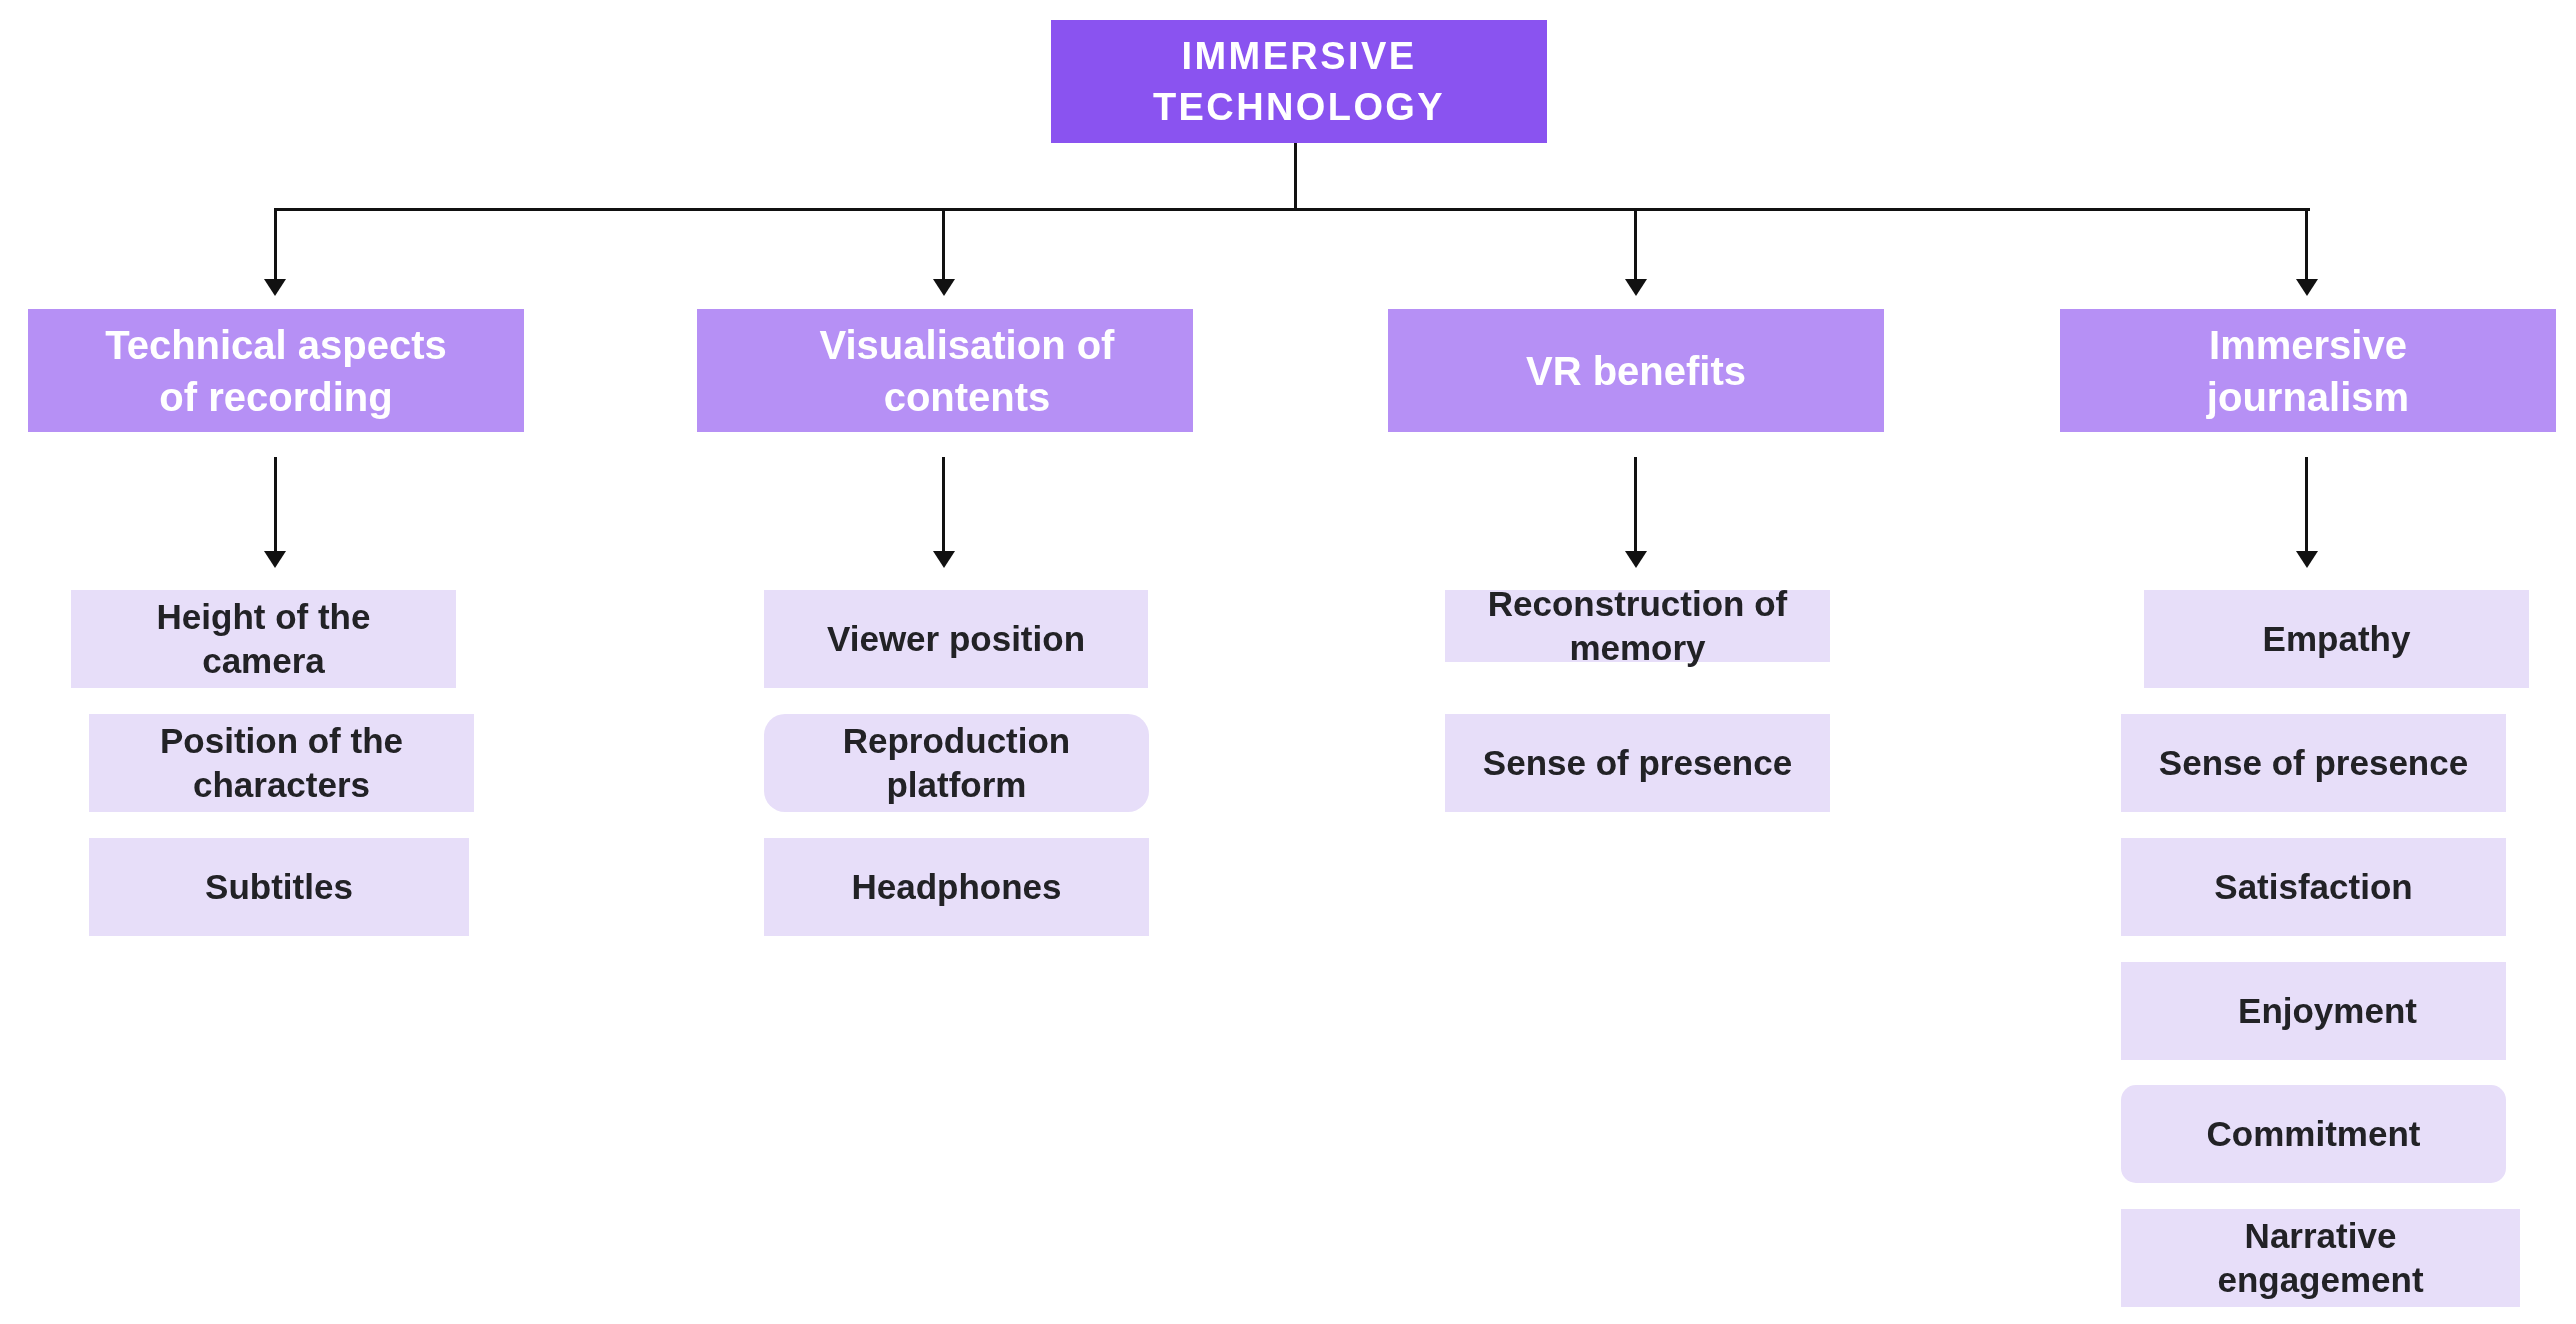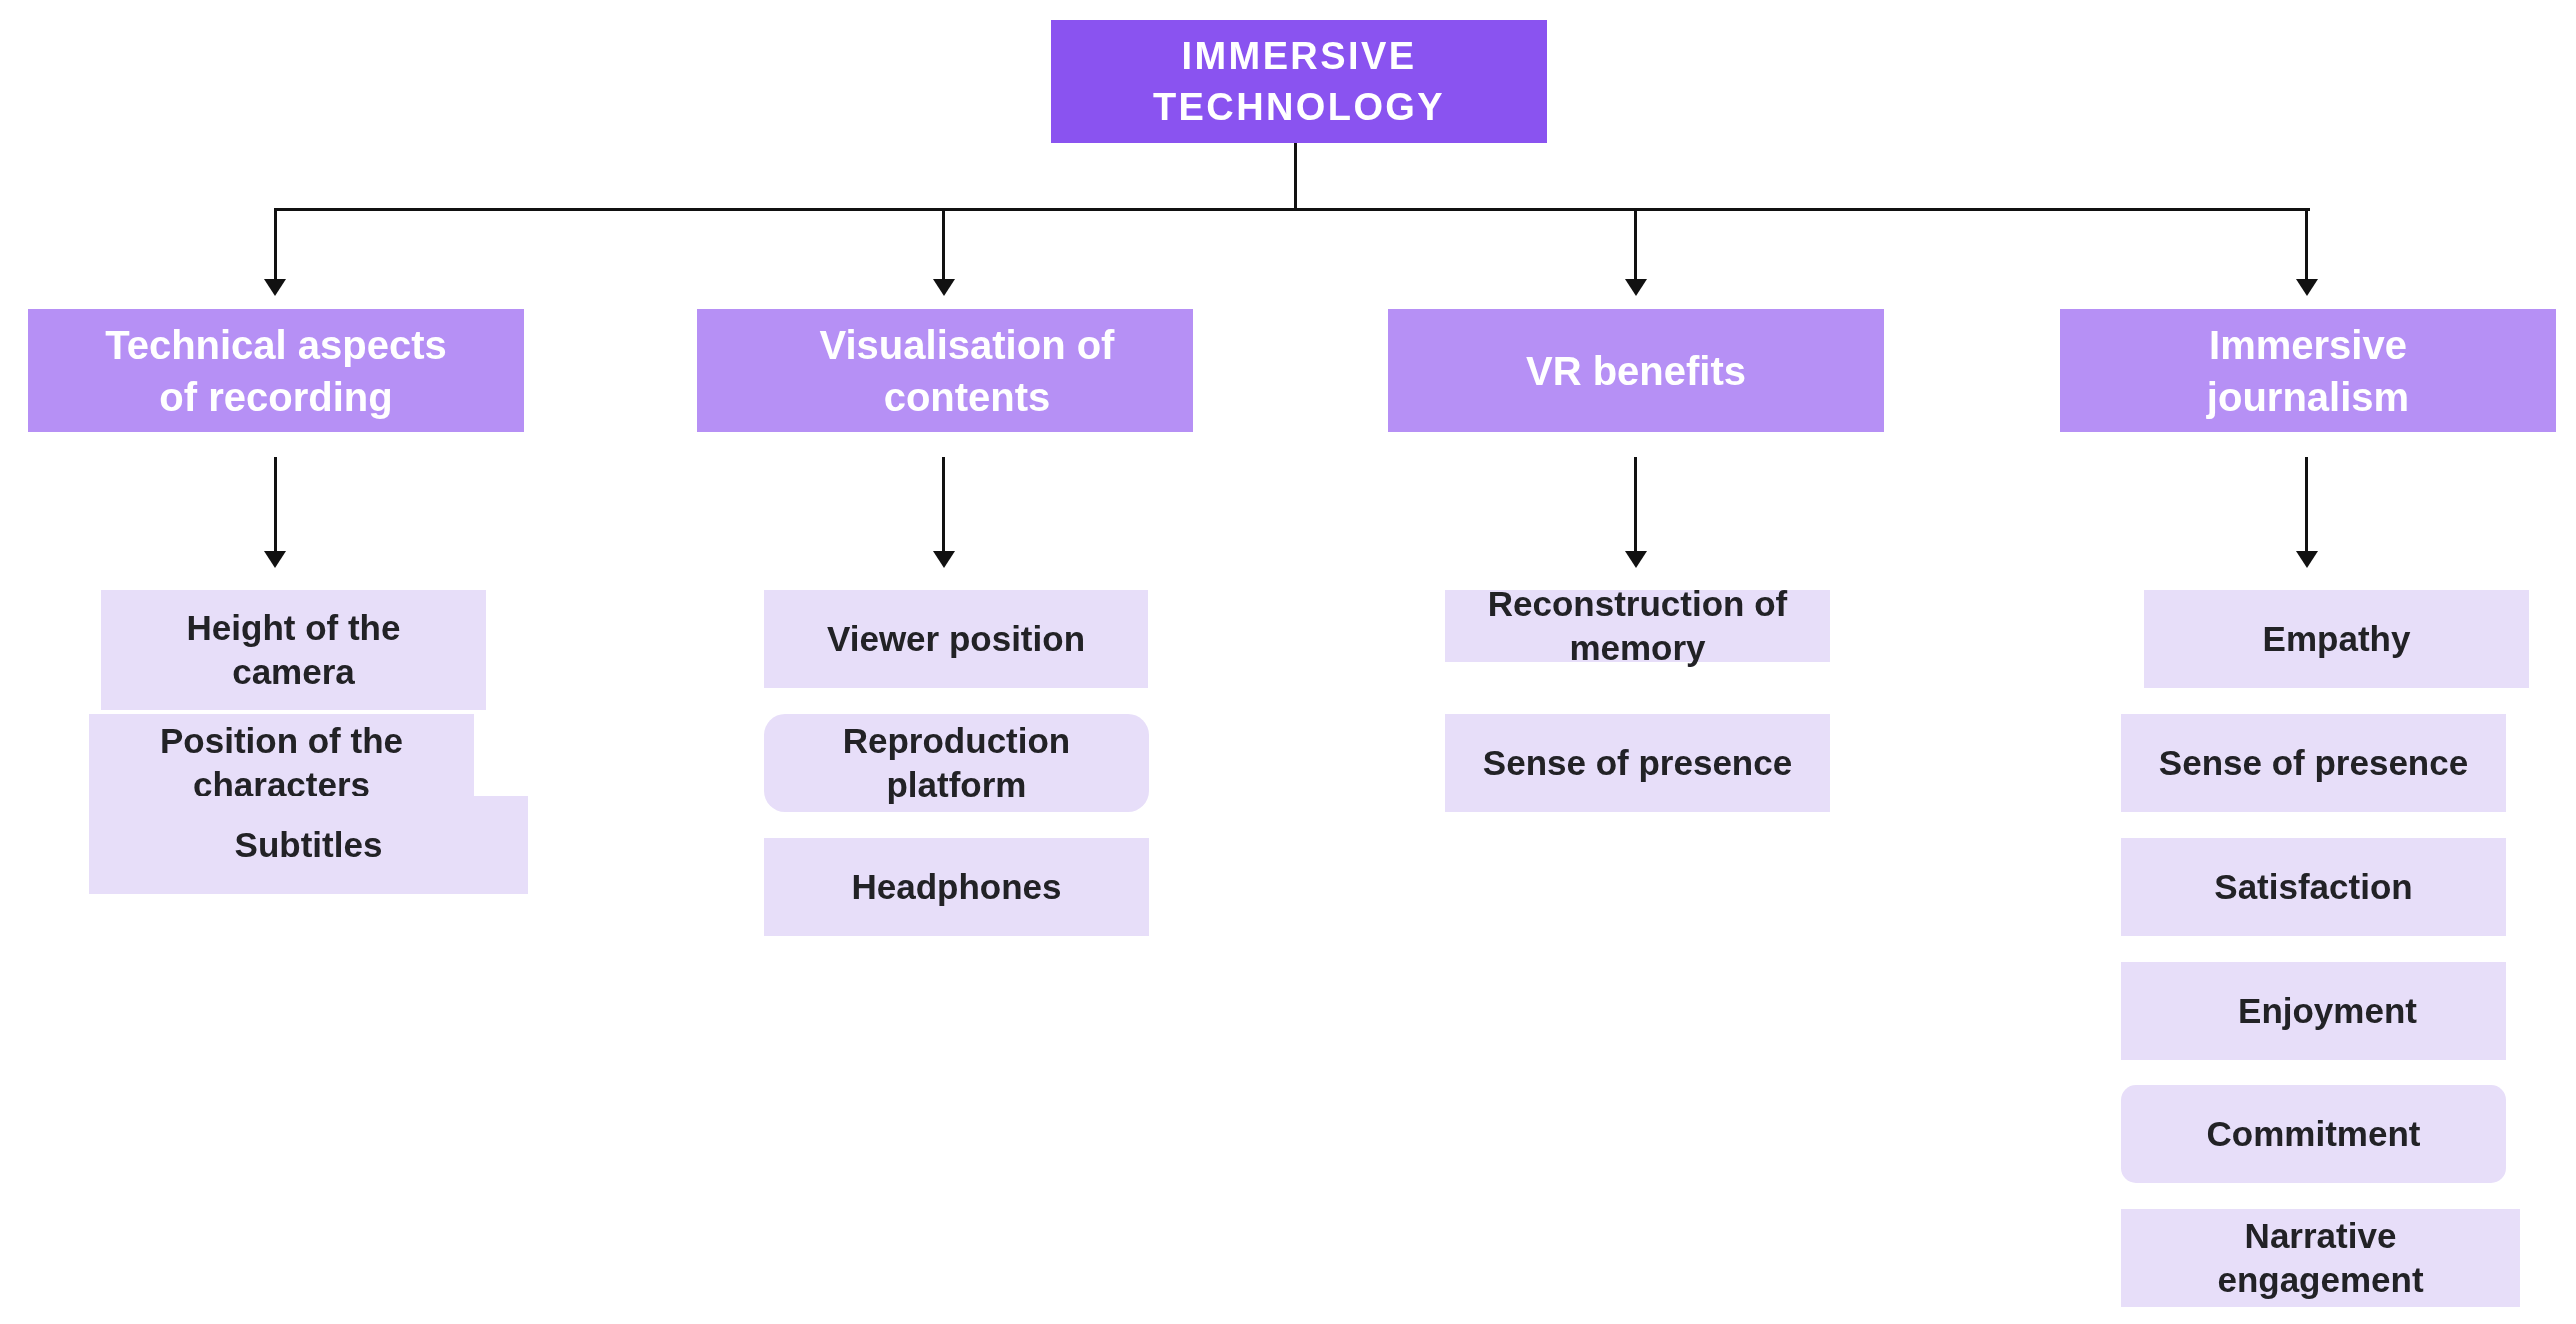--- a/index.html
+++ b/index.html
@@ -82,29 +82,29 @@
 
   <div class="line v" style="left:274px;top:457px;height:95px;"></div>
   <div class="arrowhead" style="left:264px;top:551px;"></div>
   <div class="line v" style="left:942px;top:457px;height:95px;"></div>
   <div class="arrowhead" style="left:933px;top:551px;"></div>
   <div class="line v" style="left:1634px;top:457px;height:95px;"></div>
   <div class="arrowhead" style="left:1625px;top:551px;"></div>
   <div class="line v" style="left:2305px;top:457px;height:95px;"></div>
   <div class="arrowhead" style="left:2296px;top:551px;"></div>
 
-  <div class="box leaf" style="left:101px;top:590px;width:385px;height:120px;">
+  <div class="box leaf" style="left:71px;top:590px;width:385px;height:98px;">
     <span>Height of the
 camera</span>
   </div>
   <div class="box leaf" style="left:89px;top:714px;width:385px;height:98px;">
     <span>Position of the
 characters</span>
   </div>
-  <div class="box leaf" style="left:89px;top:796px;width:439px;height:98px;text-align:right;">
+  <div class="box leaf" style="left:89px;top:838px;width:380px;height:98px;text-align:right;">
     <span>Subtitles</span>
   </div>
 
   <div class="box leaf" style="left:764px;top:590px;width:384px;height:98px;">
     <span>Viewer position</span>
   </div>
   <div class="box leaf" style="left:764px;top:714px;width:385px;height:98px;border-radius:21px;">
     <span>Reproduction
 platform</span>
   </div>

